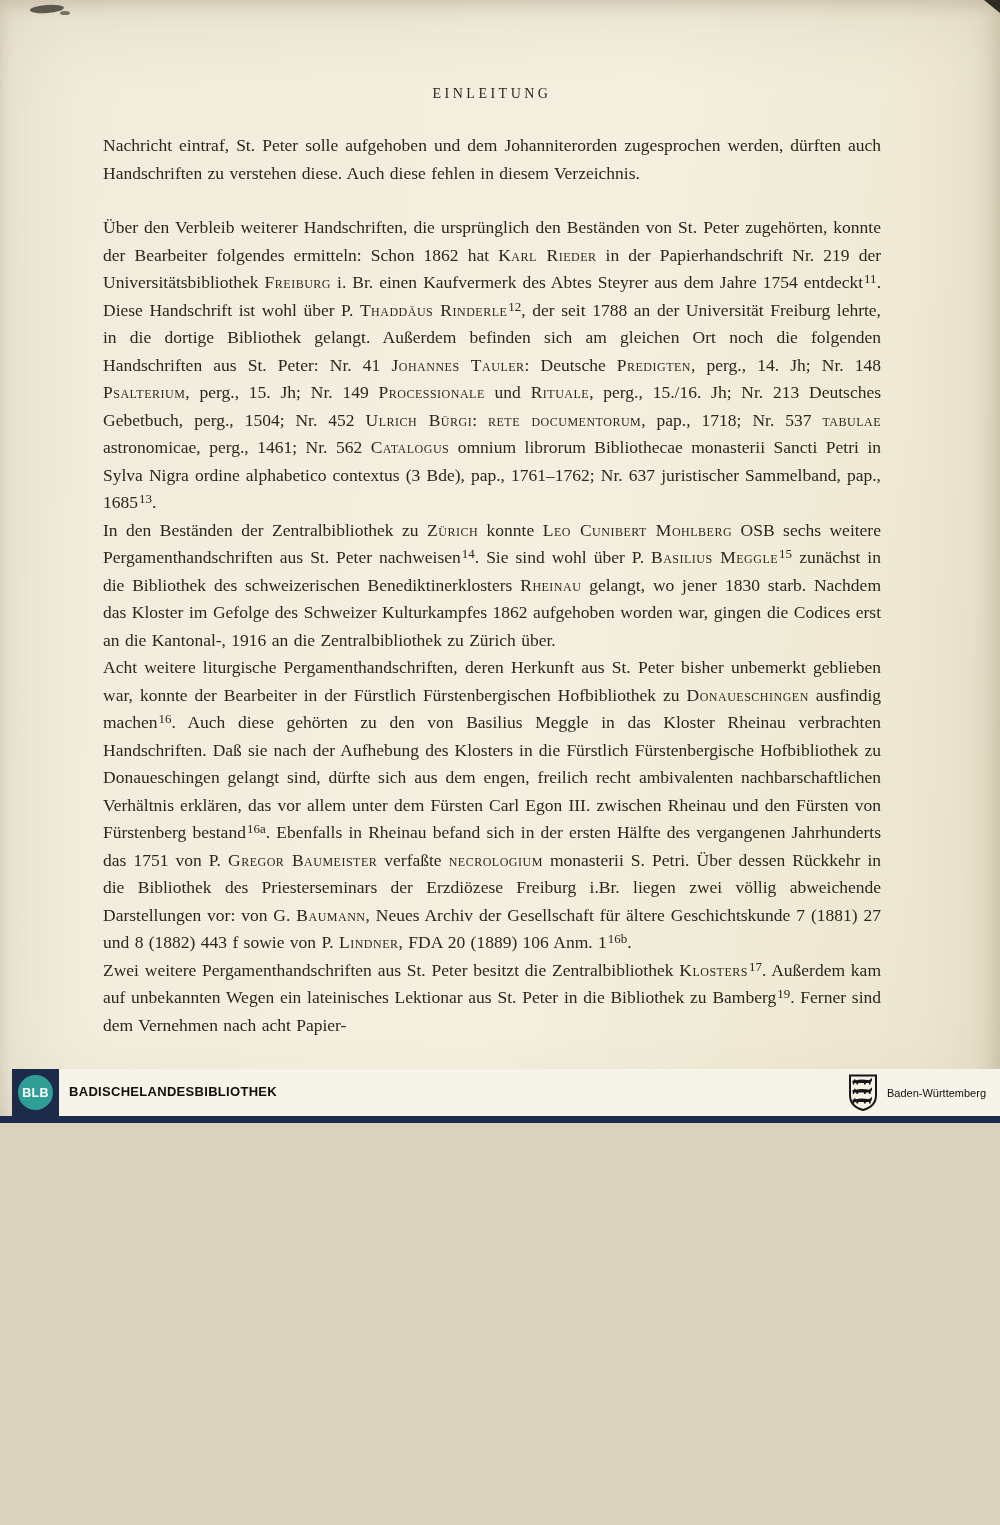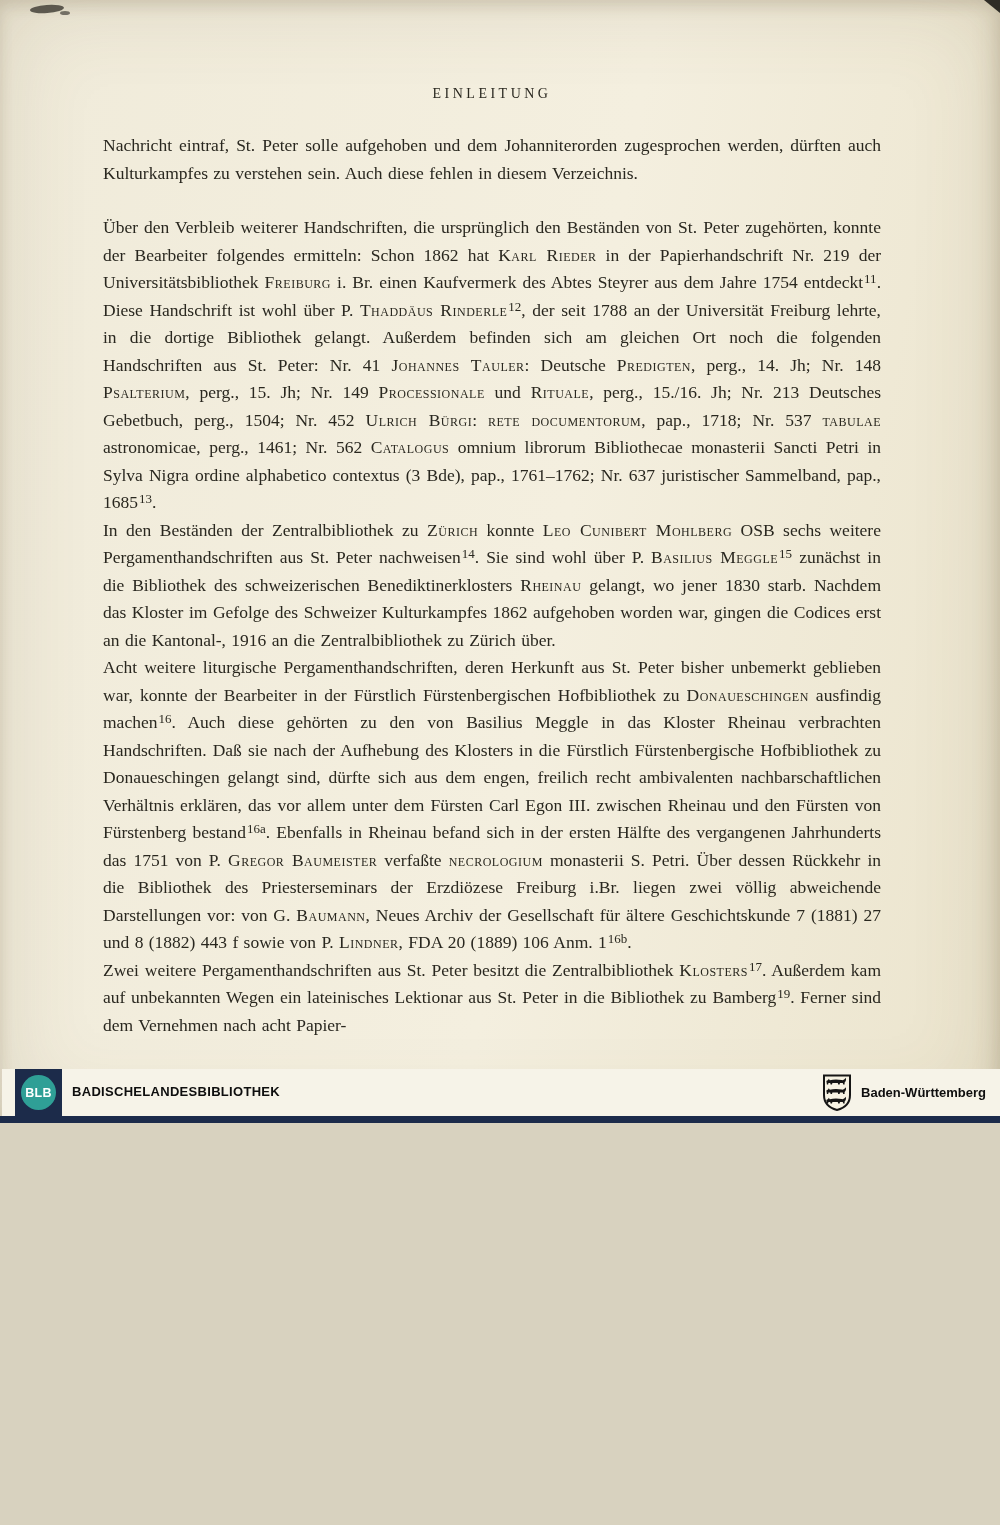--- a/index.html
+++ b/index.html
@@ -45,25 +45,24 @@
   .body-text .sc{font-variant:small-caps;letter-spacing:.5px;}
   .body-text sup{font-size:13px;line-height:0;vertical-align:5px;margin-left:1px;letter-spacing:0;}
   .page-number{
     margin-top:40px;
     padding-right:24px;
     text-align:right;
     font-size:19px;letter-spacing:1px;
   }
   
   .footer{
-    position:absolute;left:2px;right:0;bottom:7px;height:47px;
+    position:absolute;left:12px;right:0;bottom:7px;height:47px;
     display:flex;align-items:center;
     background:#f6f3e8;
     font-family:"Liberation Sans","DejaVu Sans",sans-serif;
-    padding-left:13px;
   }
   .bottom-bar{
     position:absolute;left:0;right:0;bottom:0;height:7px;
     background:var(--navy);
   }
   .blb-square{
     width:47px;height:47px;flex:0 0 47px;
     background:var(--navy);
     display:flex;align-items:center;justify-content:center;
     cursor:pointer;
@@ -76,38 +75,38 @@
   }
   .lib-name{
     margin-left:10px;
     display:flex;
     font-weight:700;font-size:13px;line-height:1.3;
     color:#0e0e0e;letter-spacing:.3px;
   }
   .bw-group{
     margin-left:auto;margin-right:14px;
     display:flex;align-items:center;gap:9px;
-    font-size:13px;font-weight:700;color:#0e0e0e;
+    font-size:11px;font-weight:400;color:#0e0e0e;
     cursor:pointer;
   }
   .coa{display:block;}
 </style>
 </head>
 <body>
 
 <div class="page">
 
   <div class="artifact a1"></div>
   <div class="artifact a1b"></div>
   <div class="artifact a2"></div>
 
   <div class="text-block">
     <h1 class="heading">EINLEITUNG</h1>
     <div class="body-text">
-        <p class="para gap-after"><span>Nachricht eintraf, St. Peter solle aufgehoben und dem Johanniterorden zugesprochen werden, dürften auch Kulturkampfes zu verstehen sein. Auch diese fehlen in diesem Verzeichnis.</span></p>
+        <p class="para gap-after"><span>Nachricht eintraf, St. Peter solle aufgehoben und dem Johanniterorden zugesprochen werden, dürften auch Handschriften zu verstehen diese. Auch diese fehlen in diesem Verzeichnis.</span></p>
         <p class="para"><span>Über den Verbleib weiterer Handschriften, die ursprünglich den Beständen von St. Peter zugehörten, konnte der Bearbeiter folgendes ermitteln: Schon 1862 hat </span><span class="sc">Karl Rieder</span><span> in der Papierhandschrift Nr. 219 der Universitätsbibliothek </span><span class="sc">Freiburg</span><span> i. Br. einen Kaufvermerk des Abtes Steyrer aus dem Jahre 1754 entdeckt</span><sup>11</sup><span>. Diese Handschrift ist wohl über P. </span><span class="sc">Thaddäus Rinderle</span><sup>12</sup><span>, der seit 1788 an der Universität Freiburg lehrte, in die dortige Bibliothek gelangt. Außerdem befinden sich am gleichen Ort noch die folgenden Handschriften aus St. Peter: Nr. 41 </span><span class="sc">Johannes Tauler</span><span>: Deutsche </span><span class="sc">Predigten</span><span>, perg., 14. Jh; Nr. 148 </span><span class="sc">Psalterium</span><span>, perg., 15. Jh; Nr. 149 </span><span class="sc">Processionale</span><span> und </span><span class="sc">Rituale</span><span>, perg., 15./16. Jh; Nr. 213 Deutsches Gebetbuch, perg., 1504; Nr. 452 </span><span class="sc">Ulrich Bürgi</span><span>: </span><span class="sc">rete documentorum</span><span>, pap., 1718; Nr. 537 </span><span class="sc">tabulae</span><span> astronomicae, perg., 1461; Nr. 562 </span><span class="sc">Catalogus</span><span> omnium librorum Bibliothecae monasterii Sancti Petri in Sylva Nigra ordine alphabetico contextus (3 Bde), pap., 1761–1762; Nr. 637 juristischer Sammelband, pap., 1685</span><sup>13</sup><span>.</span></p>
         <p class="para"><span>In den Beständen der Zentralbibliothek zu </span><span class="sc">Zürich</span><span> konnte </span><span class="sc">Leo Cunibert Mohlberg</span><span> OSB sechs weitere Pergamenthandschriften aus St. Peter nachweisen</span><sup>14</sup><span>. Sie sind wohl über P. </span><span class="sc">Basilius Meggle</span><sup>15</sup><span> zunächst in die Bibliothek des schweizerischen Benediktinerklosters </span><span class="sc">Rheinau</span><span> gelangt, wo jener 1830 starb. Nachdem das Kloster im Gefolge des Schweizer Kulturkampfes 1862 aufgehoben worden war, gingen die Codices erst an die Kantonal-, 1916 an die Zentralbibliothek zu Zürich über.</span></p>
         <p class="para"><span>Acht weitere liturgische Pergamenthandschriften, deren Herkunft aus St. Peter bisher unbemerkt geblieben war, konnte der Bearbeiter in der Fürstlich Fürstenbergischen Hofbibliothek zu </span><span class="sc">Donaueschingen</span><span> ausfindig machen</span><sup>16</sup><span>. Auch diese gehörten zu den von Basilius Meggle in das Kloster Rheinau verbrachten Handschriften. Daß sie nach der Aufhebung des Klosters in die Fürstlich Fürstenbergische Hofbibliothek zu Donaueschingen gelangt sind, dürfte sich aus dem engen, freilich recht ambivalenten nachbarschaftlichen Verhältnis erklären, das vor allem unter dem Fürsten Carl Egon III. zwischen Rheinau und den Fürsten von Fürstenberg bestand</span><sup>16a</sup><span>. Ebenfalls in Rheinau befand sich in der ersten Hälfte des vergangenen Jahrhunderts das 1751 von P. </span><span class="sc">Gregor Baumeister</span><span> verfaßte </span><span class="sc">necrologium</span><span> monasterii S. Petri. Über dessen Rückkehr in die Bibliothek des Priesterseminars der Erzdiözese Freiburg i.Br. liegen zwei völlig abweichende Darstellungen vor: von G. </span><span class="sc">Baumann</span><span>, Neues Archiv der Gesellschaft für ältere Geschichtskunde 7 (1881) 27 und 8 (1882) 443 f sowie von P. </span><span class="sc">Lindner</span><span>, FDA 20 (1889) 106 Anm. 1</span><sup>16b</sup><span>.</span></p>
         <p class="para"><span>Zwei weitere Pergamenthandschriften aus St. Peter besitzt die Zentralbibliothek </span><span class="sc">Klosters</span><sup>17</sup><span>. Außerdem kam auf unbekannten Wegen ein lateinisches Lektionar aus St. Peter in die Bibliothek zu Bamberg</span><sup>19</sup><span>. Ferner sind dem Vernehmen nach acht Papier-</span></p>
       </div>
   </div>
 
   <footer class="footer">
     <div class="blb-square">
       <div class="blb-circle">

